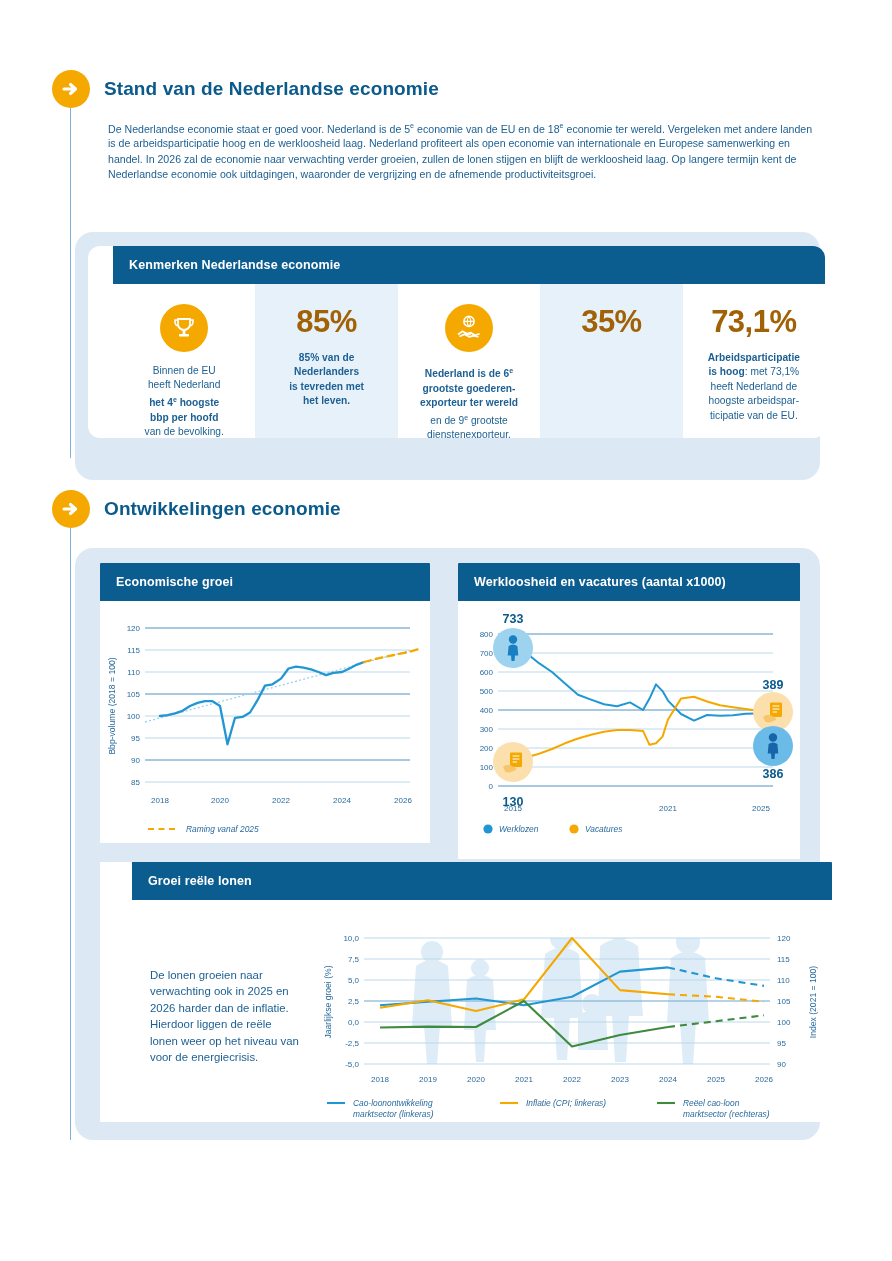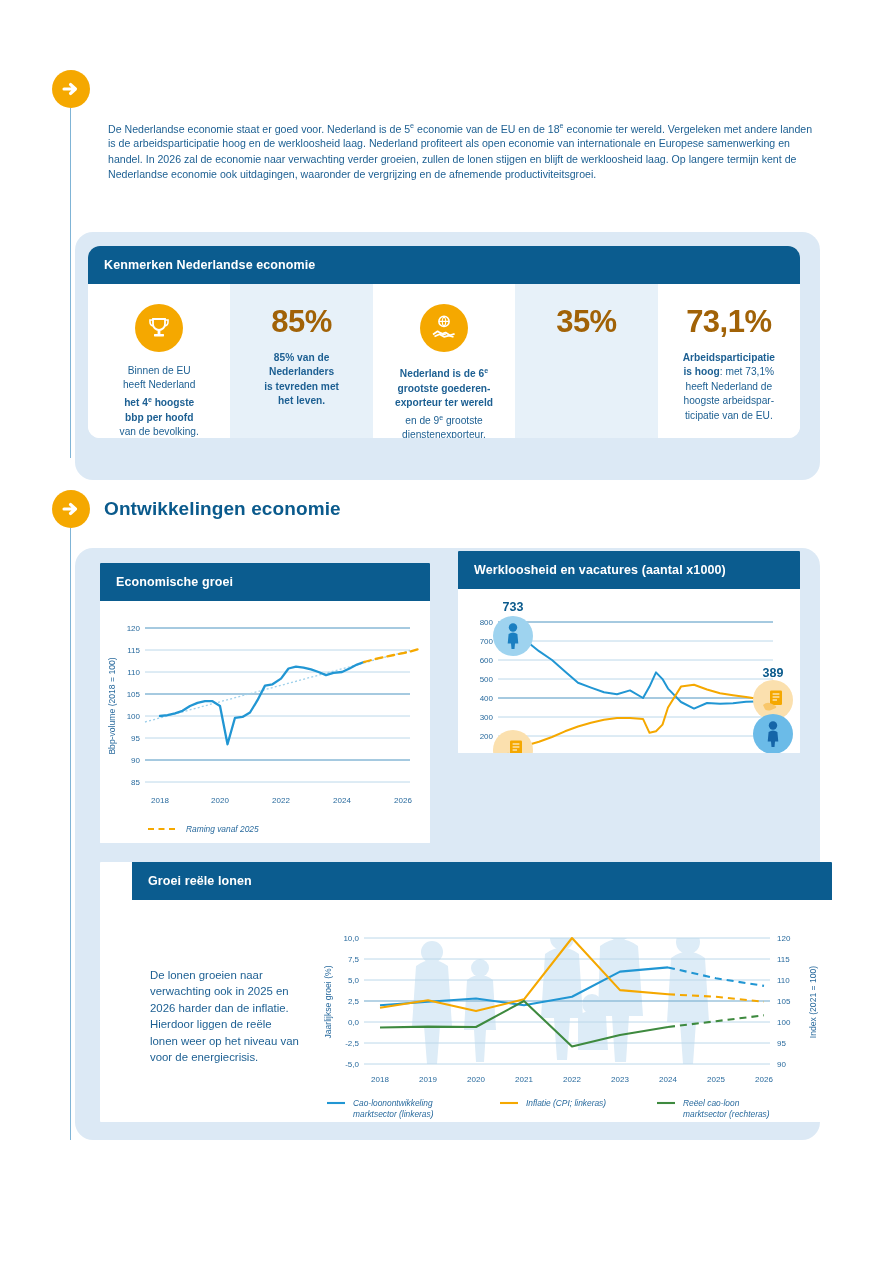--- a/index.html
+++ b/index.html
@@ -35,21 +35,21 @@
 
   
   .card{position:absolute;background:#ffffff;border-radius:1px;overflow:hidden;
         box-shadow:0 0 0 0 rgba(0,0,0,0);}
   .card-head{
     background:#0b5c8f;color:#ffffff;font-size:12.5px;font-weight:bold;
     padding:12px 16px;letter-spacing:.1px;
   }
 
   
-  #kenmerken{left:88px;top:246px;width:712px;height:192px;border-radius:12px 12px 12px 12px;}
+  #kenmerken{left:88px;top:246px;width:712px;height:192px;border-radius:12px 12px 12px 12px;padding-left:25px;}
   #kenmerken .cols{display:flex;height:181px;}
   .kcol{flex:1;display:flex;flex-direction:column;align-items:center;
         padding:16px 8px 10px;box-sizing:border-box;}
   .kcol.tint{background:#e7f1f9;}
   .kcol.plain{background:#ffffff;}
   .kicon{width:48px;height:48px;border-radius:50%;background:#f5a800;
          display:flex;align-items:center;justify-content:center;margin:4px 0 12px;}
   .kbig{font-size:31px;font-weight:bold;color:#a16207;line-height:1;
         margin:6px 0 14px;letter-spacing:-.5px;}
   .ktext{font-size:10.2px;line-height:14.4px;color:#1c5f92;text-align:center;}
@@ -58,39 +58,40 @@
 
   
   .chart-body{position:relative;background:#fff;}
   svg.plot{display:block;}
   .axlbl{font-size:8px;fill:#2a6b9e;font-family:"Liberation Sans",sans-serif;}
   .rot{font-size:8.6px;fill:#2a6b9e;font-family:"Liberation Sans",sans-serif;}
   .leg{font-size:8.4px;fill:#2a6b9e;font-style:italic;font-family:"Liberation Sans",sans-serif;}
   .bigval{font-size:12.5px;font-weight:bold;fill:#0a5a8c;font-family:"Liberation Sans",sans-serif;}
 
   #card-groei{left:100px;top:563px;width:330px;height:280px;}
-  #card-werk{left:458px;top:551px;width:342px;height:202px;}
+  #card-werk{left:458px;top:563px;width:342px;height:296px;}
   #card-lonen{left:100px;top:862px;width:700px;height:260px;padding-left:32px;}
 
   .wage-intro{
     position:absolute;left:18px;top:54px;width:150px;
     font-size:11.4px;line-height:16.4px;color:#1c5f92;margin-top:13px;
   }
 </style>
 </head>
 <body>
 
 <div class="page">
 
   <div class="sec-head" style="left:52px;top:70px;">
     <span class="arrow-badge">
       <svg width="22" height="22" viewBox="0 0 22 22">
         <path d="M4 11 H14 M10.5 6.5 L15.5 11 L10.5 15.5" fill="none" stroke="#ffffff" stroke-width="3.1" stroke-linecap="round" stroke-linejoin="round"></path>
       </svg>
     </span>
+    <span class="sec-title">Stand van de Nederlandse economie</span>
   </div>
   <div class="connector" style="left:70px;top:108px;height:350px;"></div>
 
   <p class="intro">De Nederlandse economie staat er goed voor. Nederland is de 5<sup>e</sup> economie van de EU en de 18<sup>e</sup> economie ter wereld. Vergeleken met andere landen is de arbeidsparticipatie hoog en de werkloosheid laag. Nederland profiteert als open economie van internationale en Europese samenwerking en handel. In 2026 zal de economie naar verwachting verder groeien, zullen de lonen stijgen en blijft de werkloosheid laag. Op langere termijn kent de Nederlandse economie ook uitdagingen, waaronder de vergrijzing en de afnemende productiviteitsgroei.</p>
 
   <div class="panel" style="left:75px;top:232px;width:745px;height:248px;"></div>
 
   <div class="card" id="kenmerken">
     <div class="card-head">Kenmerken Nederlandse economie</div>
     <div class="cols">

